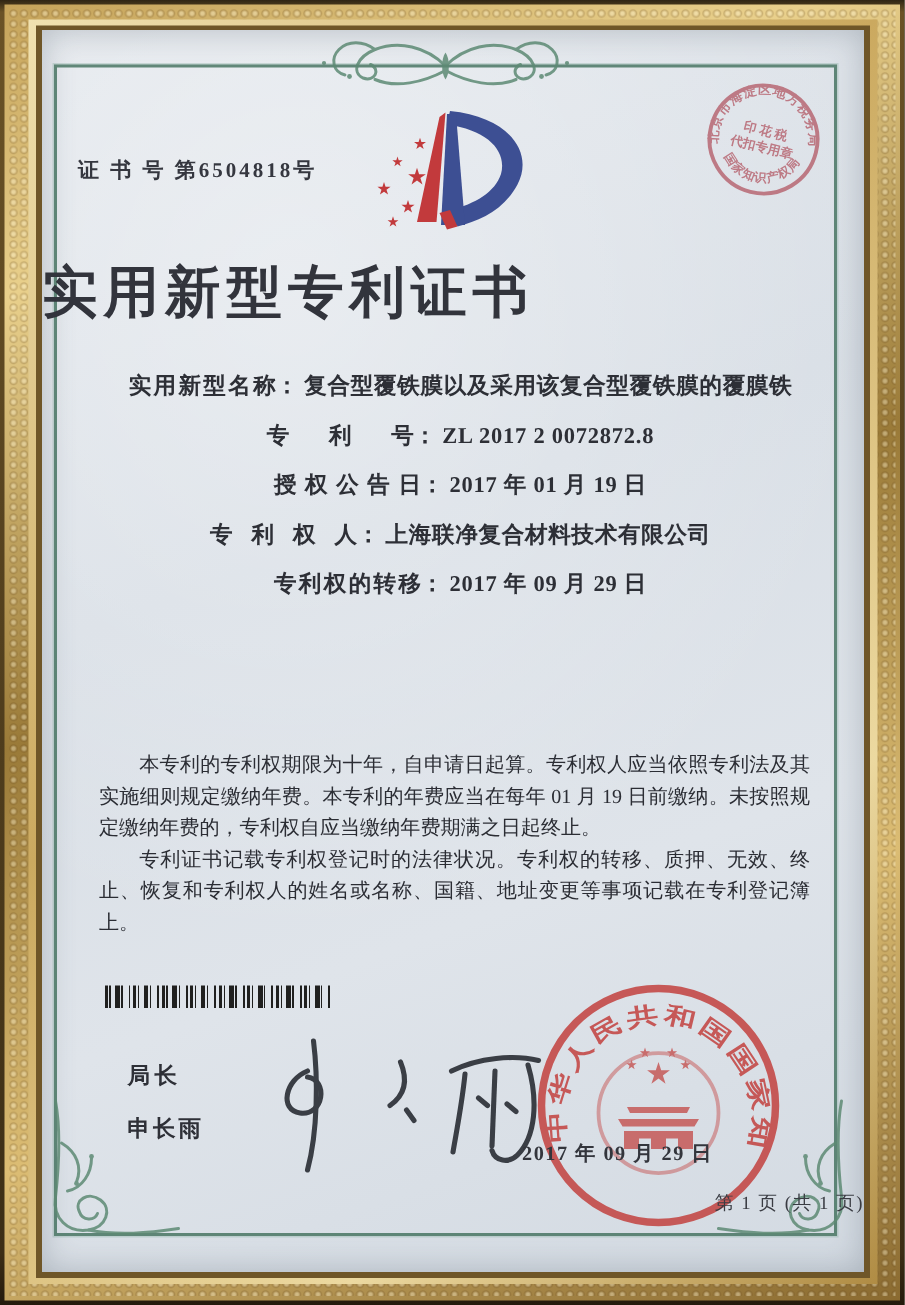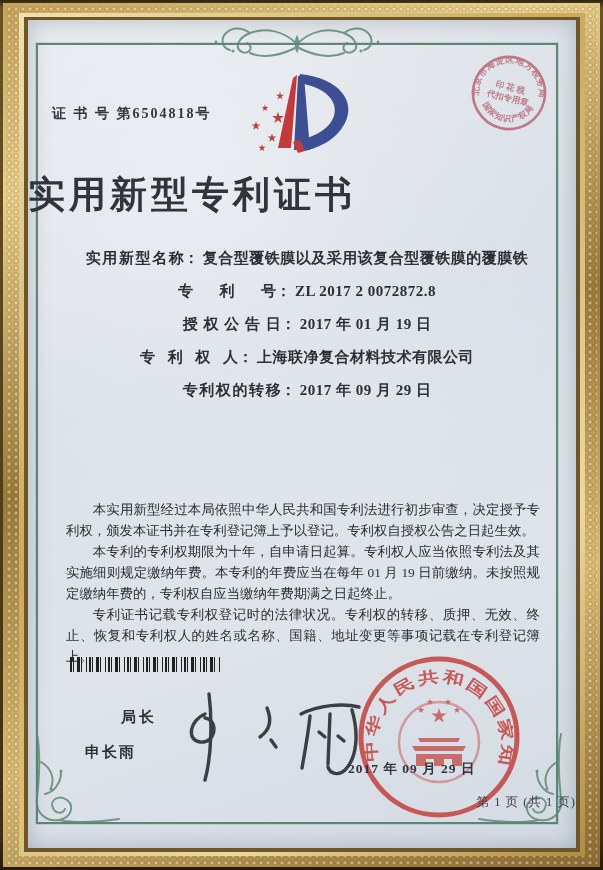--- a/index.html
+++ b/index.html
@@ -47,21 +47,21 @@
   .paras { position:absolute; left:38px; right:36px; top:479px; font-size:13.4px;
     line-height:21px; text-align:justify; color:#2b2d34; font-weight:500; }
   .paras p { margin:0; text-indent:2em; }
   .barcode { position:absolute; left:42px; top:637px; width:150px; height:15px;
     background:repeating-linear-gradient(90deg,
       #20201f 0 2px, transparent 2px 3px,
       #20201f 3px 4px, transparent 4px 7px,
       #20201f 7px 10px, transparent 10px 11px,
       #20201f 11px 12px, transparent 12px 16px,
       #20201f 16px 17px, transparent 17px 19px); }
-  .dir-title { position:absolute; left:57px; top:688px; font-size:15px; font-weight:700; letter-spacing:3px;margin-left:36px; }
+  .dir-title { position:absolute; left:57px; top:688px; font-size:15px; font-weight:700; letter-spacing:3px; }
   .dir-name  { position:absolute; left:57px; top:723px; font-size:15px; font-weight:700; letter-spacing:2px;font-family:Liberation Mono, monospace; }
   .signature { position:absolute; left:125px; top:662px; width:215px; height:118px; }
   .seal { position:absolute; left:328px; top:634px; width:166px; height:166px; opacity:.9; }
   .seal-date { position:absolute; left:320px; top:740px; width:180px; font-size:13.5px;
     font-weight:700; letter-spacing:1px; color:#33353c; z-index:5; }
   .footer { position:absolute; left:0; right:0; top:774px; text-align:right;
     font-size:12.5px; color:#3a3c43; letter-spacing:1px; }
   .tax-stamp { position:absolute; left:436px; top:28px; width:90px; height:90px; opacity:.8; }
 </style>
 </head>
@@ -154,21 +154,20 @@
       </div>
       <div class="frow">
         <span class="flabel">专利权人</span><span class="fcolon">：</span><span class="fvalue">上海联净复合材料技术有限公司</span>
       </div>
       <div class="frow">
         <span class="flabel">专利权的转移</span><span class="fcolon">：</span><span class="fvalue">2017 年 09 月 29 日</span>
       </div>
     </div>
 
     <div class="paras">
-      <p>本实用新型经过本局依照中华人民共和国专利法进行初步审查，决定授予专利权，颁发本证书并在专利登记簿上予以登记。专利权自授权公告之日起生效。</p>
       <p>本专利的专利权期限为十年，自申请日起算。专利权人应当依照专利法及其实施细则规定缴纳年费。本专利的年费应当在每年 01 月 19 日前缴纳。未按照规定缴纳年费的，专利权自应当缴纳年费期满之日起终止。</p>
       <p>专利证书记载专利权登记时的法律状况。专利权的转移、质押、无效、终止、恢复和专利权人的姓名或名称、国籍、地址变更等事项记载在专利登记簿上。</p>
     </div>
 
     <div class="barcode"></div>
 
     <div class="dir-title">局长</div>
     <div class="dir-name">申长雨</div>
 
     <svg class="signature" viewBox="0 0 215 118">

